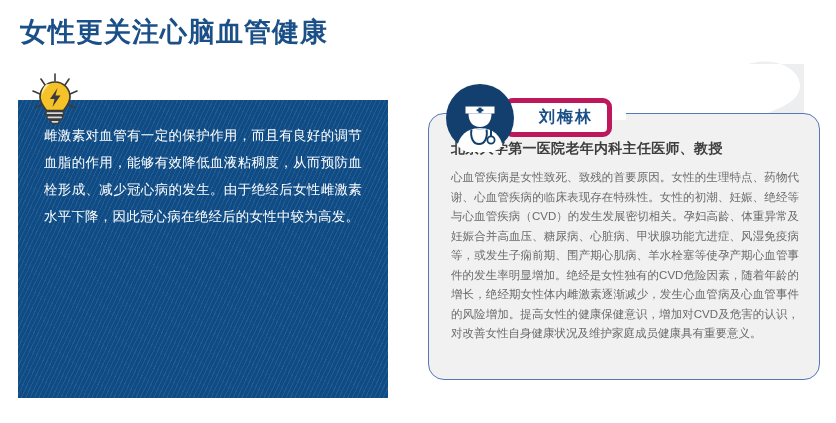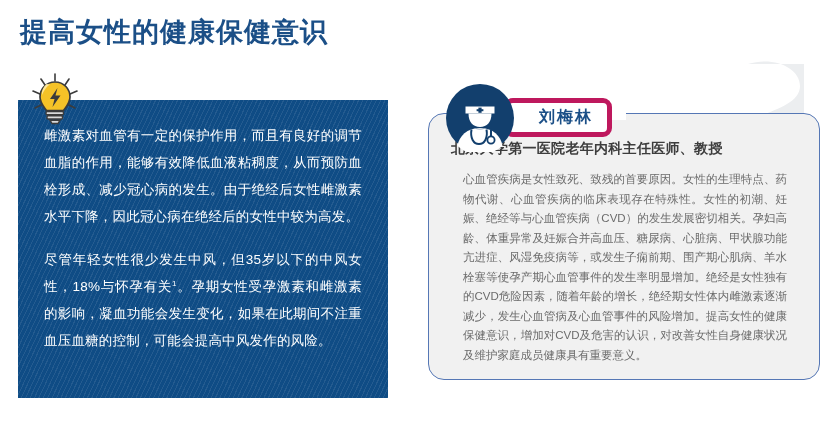--- a/index.html
+++ b/index.html
@@ -111,21 +111,21 @@
     z-index: 3;
   }
   .doc-title {
     margin: 0 0 10px 0;
     font-size: 14px;
     font-weight: bold;
     color: #3d3d3d;
     letter-spacing: 0.3px;
   }
   .doc-body {
-    margin: 12px;
+    margin: 0;
     font-size: 11.5px;
     line-height: 19.5px;
     color: #6b6b6b;
     text-align: justify;
     text-justify: inter-ideograph;
   }
 
   
   .doc-avatar {
     position: absolute;
@@ -164,25 +164,24 @@
     <path d="M44 8 C 70 2, 96 12, 100 30 C 104 48, 78 58, 62 66 C 84 70, 104 84, 100 104
              C 96 124, 70 130, 50 128 C 72 140, 92 156, 86 176 C 80 196, 52 200, 34 194
              C 52 210, 66 230, 56 248 L 150 248 L 150 0 Z" fill="#eceef0" opacity="0"></path>
     <path d="M52 14 C 78 6, 104 18, 104 36 C 104 54, 76 60, 60 68
              C 82 74, 104 88, 102 108 C 100 128, 72 134, 54 130
              C 74 144, 92 162, 84 180 C 76 198, 48 202, 32 196
              C 48 212, 60 232, 52 250 L 52 256 L 108 256 L 108 14 Z" fill="#eceef0"></path>
   </svg>
 </div>
 
-<div class="page-title">提高女性的健康保健意识</div>
+<div class="page-title">女性更关注心脑血管健康</div>
 
 <div class="blue-panel">
   <p>雌激素对血管有一定的保护作用，而且有良好的调节血脂的作用，能够有效降低血液粘稠度，从而预防血栓形成、减少冠心病的发生。由于绝经后女性雌激素水平下降，因此冠心病在绝经后的女性中较为高发。</p>
-  <p><span>尽管年轻女性很少发生中风，但35岁以下的中风女性，18%与怀孕有关</span><span class="sup-ref">1</span><span>。孕期女性受孕激素和雌激素的影响，凝血功能会发生变化，如果在此期间不注重血压血糖的控制，可能会提高中风发作的风险。</span></p>
 </div>
 
 <div class="bulb">
   <svg width="54" height="54" viewBox="0 0 54 54" xmlns="http://www.w3.org/2000/svg">
     <g stroke="#3b3b3b" stroke-width="1.6" stroke-linecap="round">
       <line x1="27" y1="2" x2="27" y2="9"></line>
       <line x1="13" y1="7" x2="17" y2="13"></line>
       <line x1="41" y1="7" x2="37" y2="13"></line>
       <line x1="5" y1="19" x2="12" y2="22"></line>
       <line x1="49" y1="19" x2="42" y2="22"></line>

